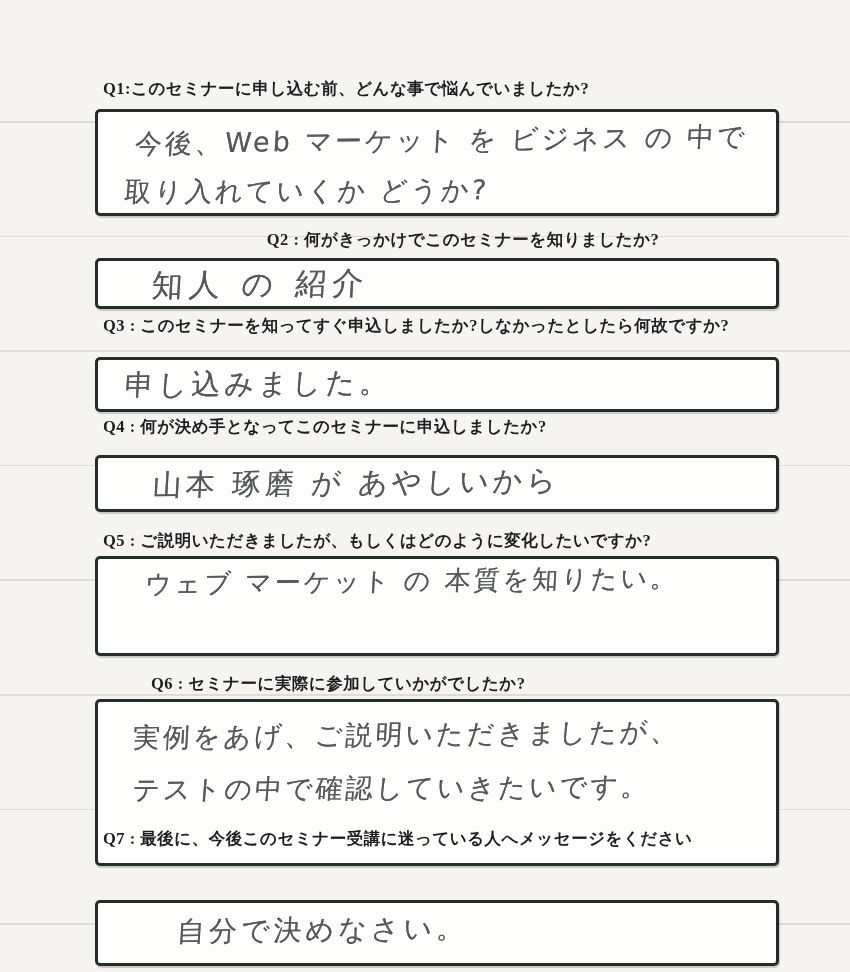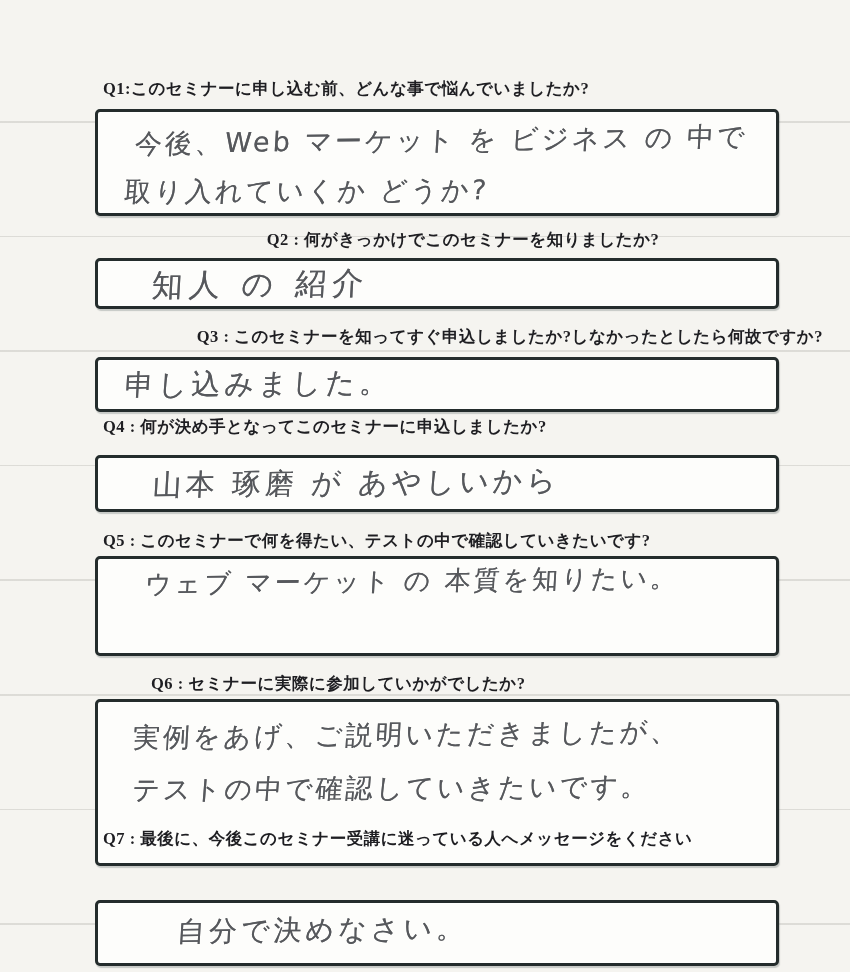--- a/index.html
+++ b/index.html
@@ -59,35 +59,35 @@
   </div>
 
   <div class="q-block" style="top:0;">
     <div class="q-label" style="top:229px;text-align:center;">Q2 : 何がきっかけでこのセミナーを知りましたか?</div>
     <div class="answer-box" style="top:258px;height:51px;padding:4px 10px 0 55px;">
       <div class="hw" style="font-size:31px;letter-spacing:6px;">知人 の 紹介</div>
     </div>
   </div>
 
   <div class="q-block" style="top:0;">
-    <div class="q-label" style="top:326px;text-align:right;">Q3 : このセミナーを知ってすぐ申込しましたか?しなかったとしたら何故ですか?</div>
+    <div class="q-label" style="top:315px;">Q3 : このセミナーを知ってすぐ申込しましたか?しなかったとしたら何故ですか?</div>
     <div class="answer-box" style="top:357px;height:55px;padding:6px 10px 0 28px;">
       <div class="hw" style="font-size:29px;letter-spacing:4px;">申し込みました。</div>
     </div>
   </div>
 
   <div class="q-block" style="top:0;">
     <div class="q-label" style="top:416px;">Q4 : 何が決め手となってこのセミナーに申込しましたか?</div>
     <div class="answer-box" style="top:455px;height:57px;padding:8px 10px 0 56px;">
       <div class="hw" style="font-size:29px;letter-spacing:4px;">山本 琢磨 が あやしいから</div>
     </div>
   </div>
 
   <div class="q-block" style="top:0;">
-    <div class="q-label" style="top:530px;">Q5 : このセミナーで何を得たい、テストの中で確認していきたいです?</div>
+    <div class="q-label" style="top:530px;">Q5 : ご説明いただきましたが、もしくはどのように変化したいですか?</div>
     <div class="answer-box" style="top:556px;height:100px;padding:8px 10px 0 48px;">
       <div class="hw" style="font-size:26px;">ウェブ マーケット の 本質を知りたい。</div>
     </div>
   </div>
 
   <div class="q-block" style="top:0;">
     <div class="q-label" style="top:673px;margin-left:48px;">Q6 : セミナーに実際に参加していかがでしたか?</div>
     <div class="answer-box" style="top:699px;height:167px;padding:18px 10px 0 36px;">
       <div class="hw" style="font-size:27px;">実例をあげ、ご説明いただきましたが、</div>
       <div class="hw" style="font-size:27px;margin-top:16px;transform:rotate(-0.4deg) skewX(-5deg);">テストの中で確認していきたいです。</div>

